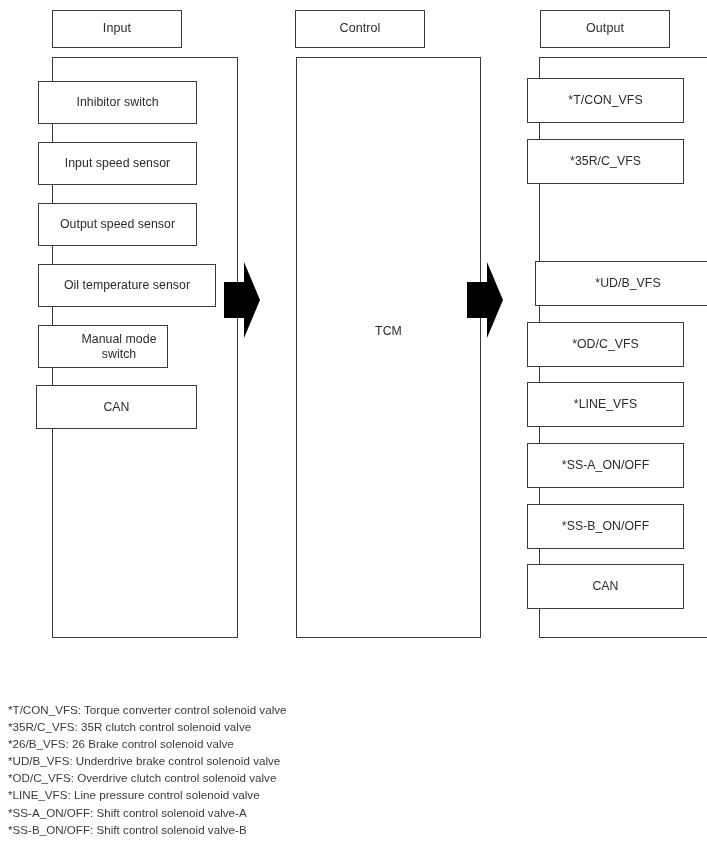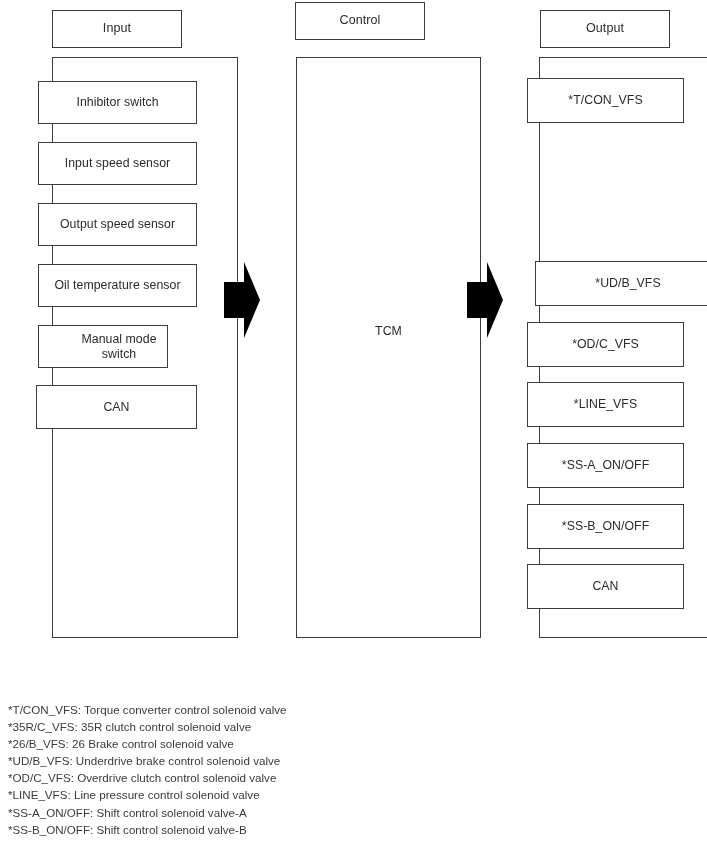--- a/index.html
+++ b/index.html
@@ -105,37 +105,37 @@
 
   <div class="box item-box" style="left:38px; top:81px; width:159px; height:43px;">
     <span>Inhibitor switch</span>
   </div>
   <div class="box item-box" style="left:38px; top:142px; width:159px; height:43px;">
     <span>Input speed sensor</span>
   </div>
   <div class="box item-box" style="left:38px; top:203px; width:159px; height:43px;">
     <span>Output speed sensor</span>
   </div>
-  <div class="box item-box" style="left:38px; top:264px; width:159px; height:43px;">
+  <div class="box item-box" style="left:38px; top:264px; width:178px; height:43px;">
     <span>Oil temperature sensor</span>
   </div>
   <div class="box item-box" style="left:38px; top:325px; width:130px; height:43px;padding-left:36px;">
     <span>Manual mode switch</span>
   </div>
   <div class="box item-box" style="left:36px; top:385px; width:161px; height:44px;">
     <span>CAN</span>
   </div>
 
   <div class="arrow" style="left:224px; top:260px; width:38px; height:80px;">
     <svg width="38" height="80" viewBox="0 0 38 80" xmlns="http://www.w3.org/2000/svg">
       <polygon points="0,22 20,22 20,2 36,40 20,78 20,58 0,58" fill="#000000"></polygon>
     </svg>
   </div>
 
-  <div class="box col-header" style="left:295px; top:2px; width:130px; height:38px;">
+  <div class="box col-header" style="left:295px; top:10px; width:130px; height:38px;">
     <span>Control</span>
   </div>
 
   <div class="box container-box tcm-box" style="left:268px; top:57px; width:185px; height:581px;">
     <div class="tcm-label" style="top:266px;">TCM</div>
   </div>
 
   <div class="arrow" style="left:467px; top:260px; width:38px; height:80px;">
     <svg width="38" height="80" viewBox="0 0 38 80" xmlns="http://www.w3.org/2000/svg">
       <polygon points="0,22 20,22 20,2 36,40 20,78 20,58 0,58" fill="#000000"></polygon>
@@ -143,20 +143,23 @@
   </div>
 
   <div class="box col-header" style="left:540px; top:10px; width:130px; height:38px;">
     <span>Output</span>
   </div>
 
   <div class="box container-box" style="left:511px; top:57px; width:187px; height:581px;"></div>
 
   <div class="box item-box" style="left:527px; top:78px; width:157px; height:45px;">
     <span>*T/CON_VFS</span>
+  </div>
+  <div class="box item-box" style="left:527px; top:139px; width:157px; height:45px;">
+    <span>*35R/C_VFS</span>
   </div>
   <div class="box item-box" style="left:535px; top:261px; width:186px; height:45px;">
     <span>*UD/B_VFS</span>
   </div>
   <div class="box item-box" style="left:527px; top:322px; width:157px; height:45px;">
     <span>*OD/C_VFS</span>
   </div>
   <div class="box item-box" style="left:527px; top:382px; width:157px; height:45px;">
     <span>*LINE_VFS</span>
   </div>

